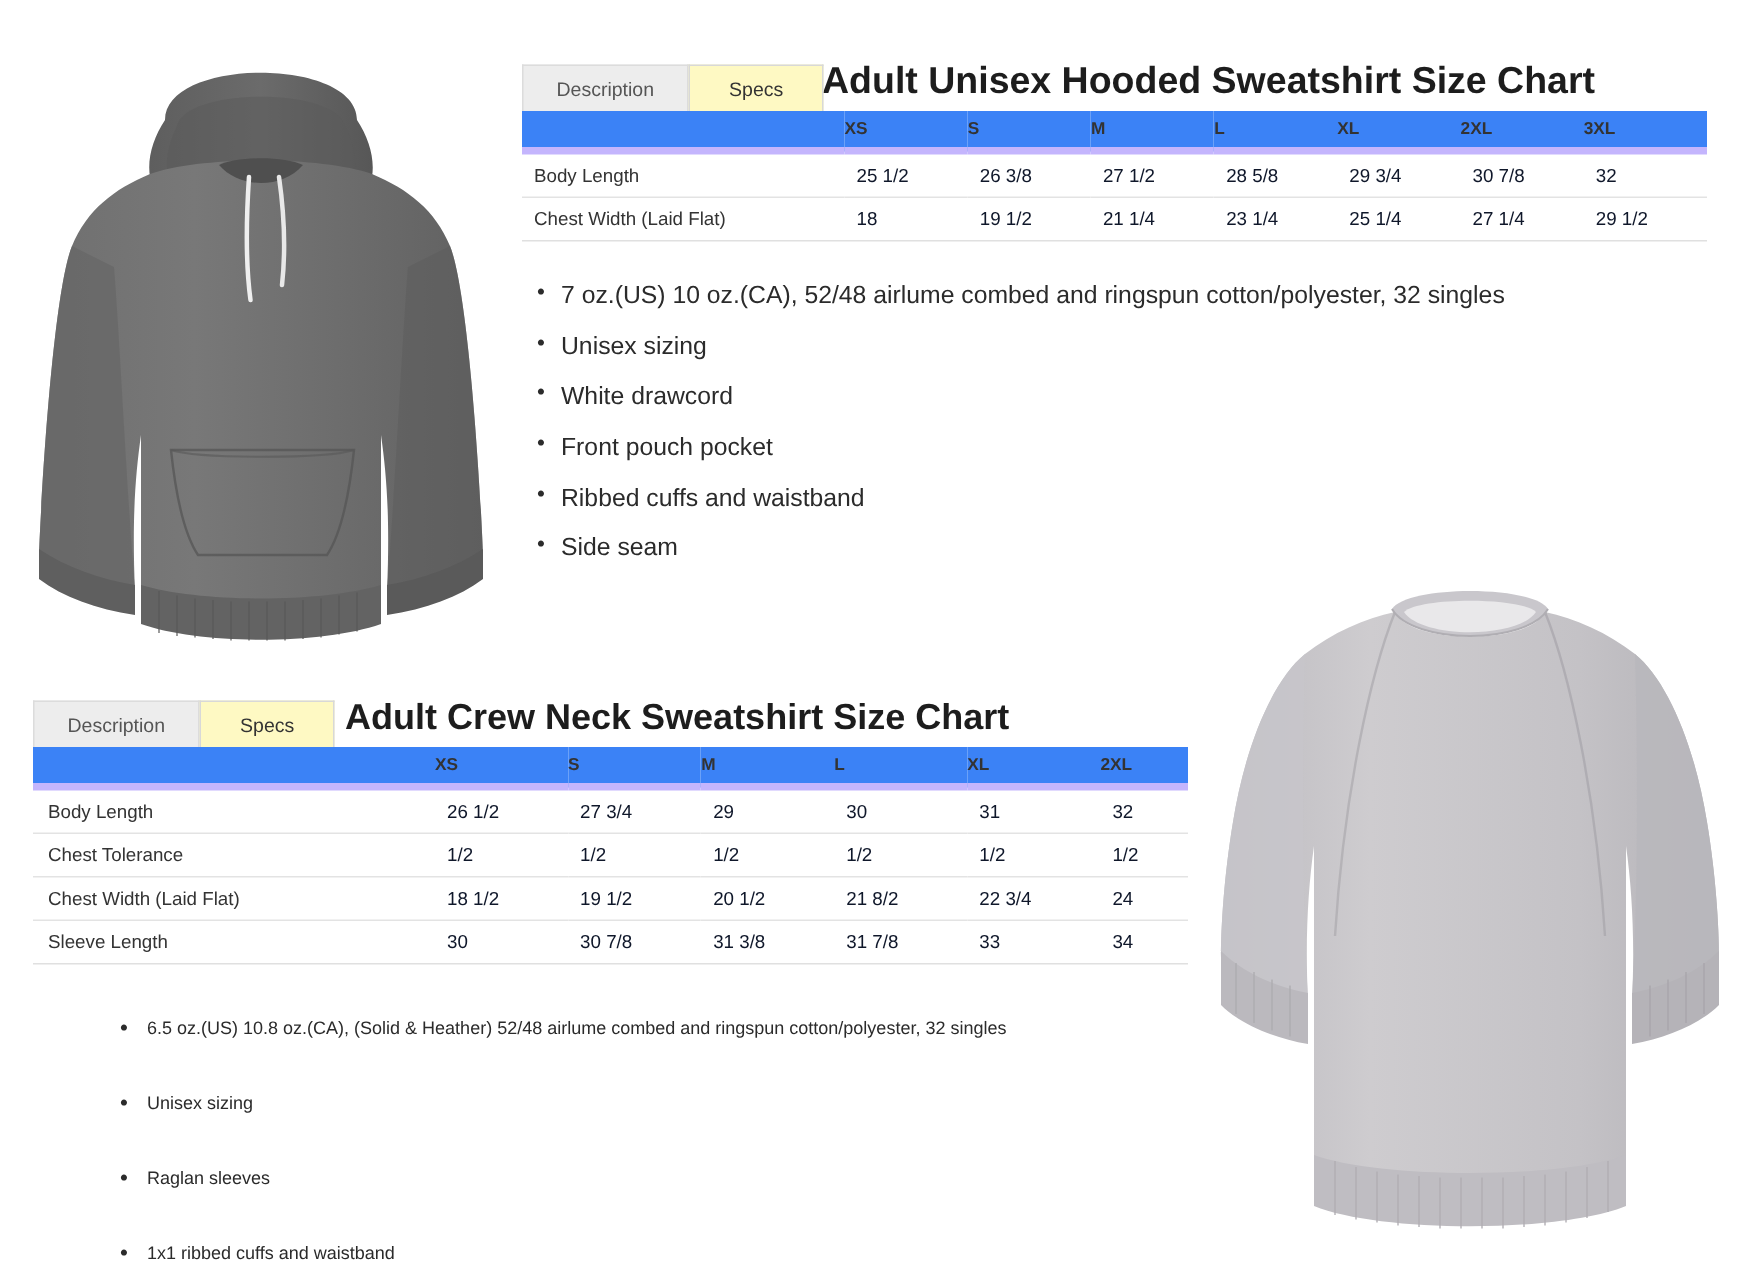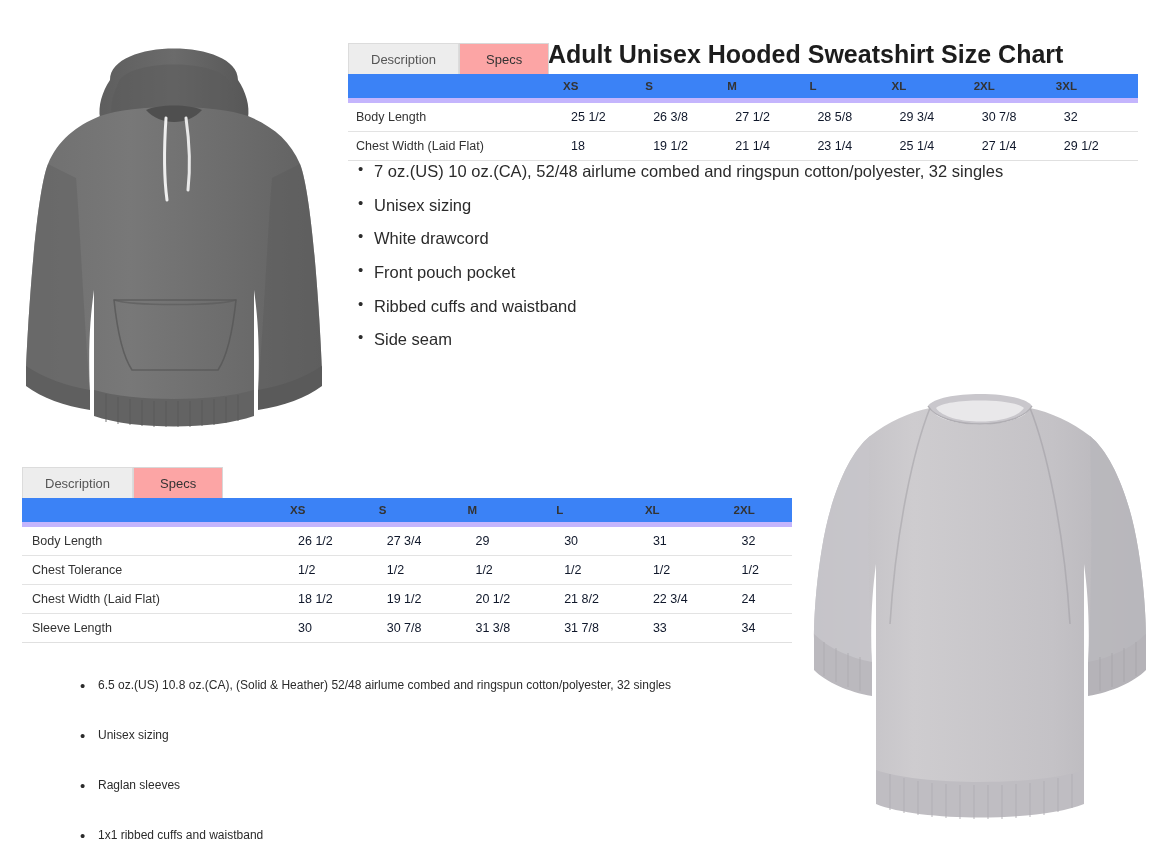--- a/index.html
+++ b/index.html
@@ -25,21 +25,21 @@
     font-size: 13px;
     color: #555555;
     background: #ededed;
     border: 1px solid #dcdcdc;
     border-bottom: none;
     margin-right: 0;
     line-height: 1;
     white-space: nowrap;
   }
   .tab.active {
-    background: #fca5a5;
+    background: #fef9c3;
     color: #333333;
     border-color: #d8d8d8;
     position: relative;
     z-index: 3;
     padding-left: 26px;
     padding-right: 26px;
   }
 
   
   table.spec {
@@ -117,20 +117,21 @@
     margin-top: 0px;
     border-bottom: 1px solid #e0e0e0;
     background: #fff;
     position: relative;
     z-index: 1;
   }
   #hoodie-table-wrap table.spec thead th.rowhdr { width: 215px; }
   #hoodie-table-wrap table.spec thead th { padding-left: 0; }
   #hoodie-table-wrap table.spec thead th:first-child { padding-left: 10px; }
   #hoodie-features {
+    margin-top: 26px;
     margin-left: 10px;
   }
 
   
   #crew-section {
     position: absolute;
     left: 22px;
     top: 462px;
     width: 770px;
   }
@@ -364,20 +365,21 @@
 
   <div class="tabs">
     <div class="tab">
       <span>Description</span>
     </div>
     <div class="tab active">
       <span>Specs</span>
     </div>
   </div>
 
+  <div id="crew-title">Adult Crew Neck Sweatshirt Size Chart</div>
 
   <div id="crew-table-wrap">
     <table class="spec">
       <thead>
         <tr>
           <th class="rowhdr"></th>
           <th>XS</th>
           <th>S</th>
           <th>M</th>
           <th>L</th>

